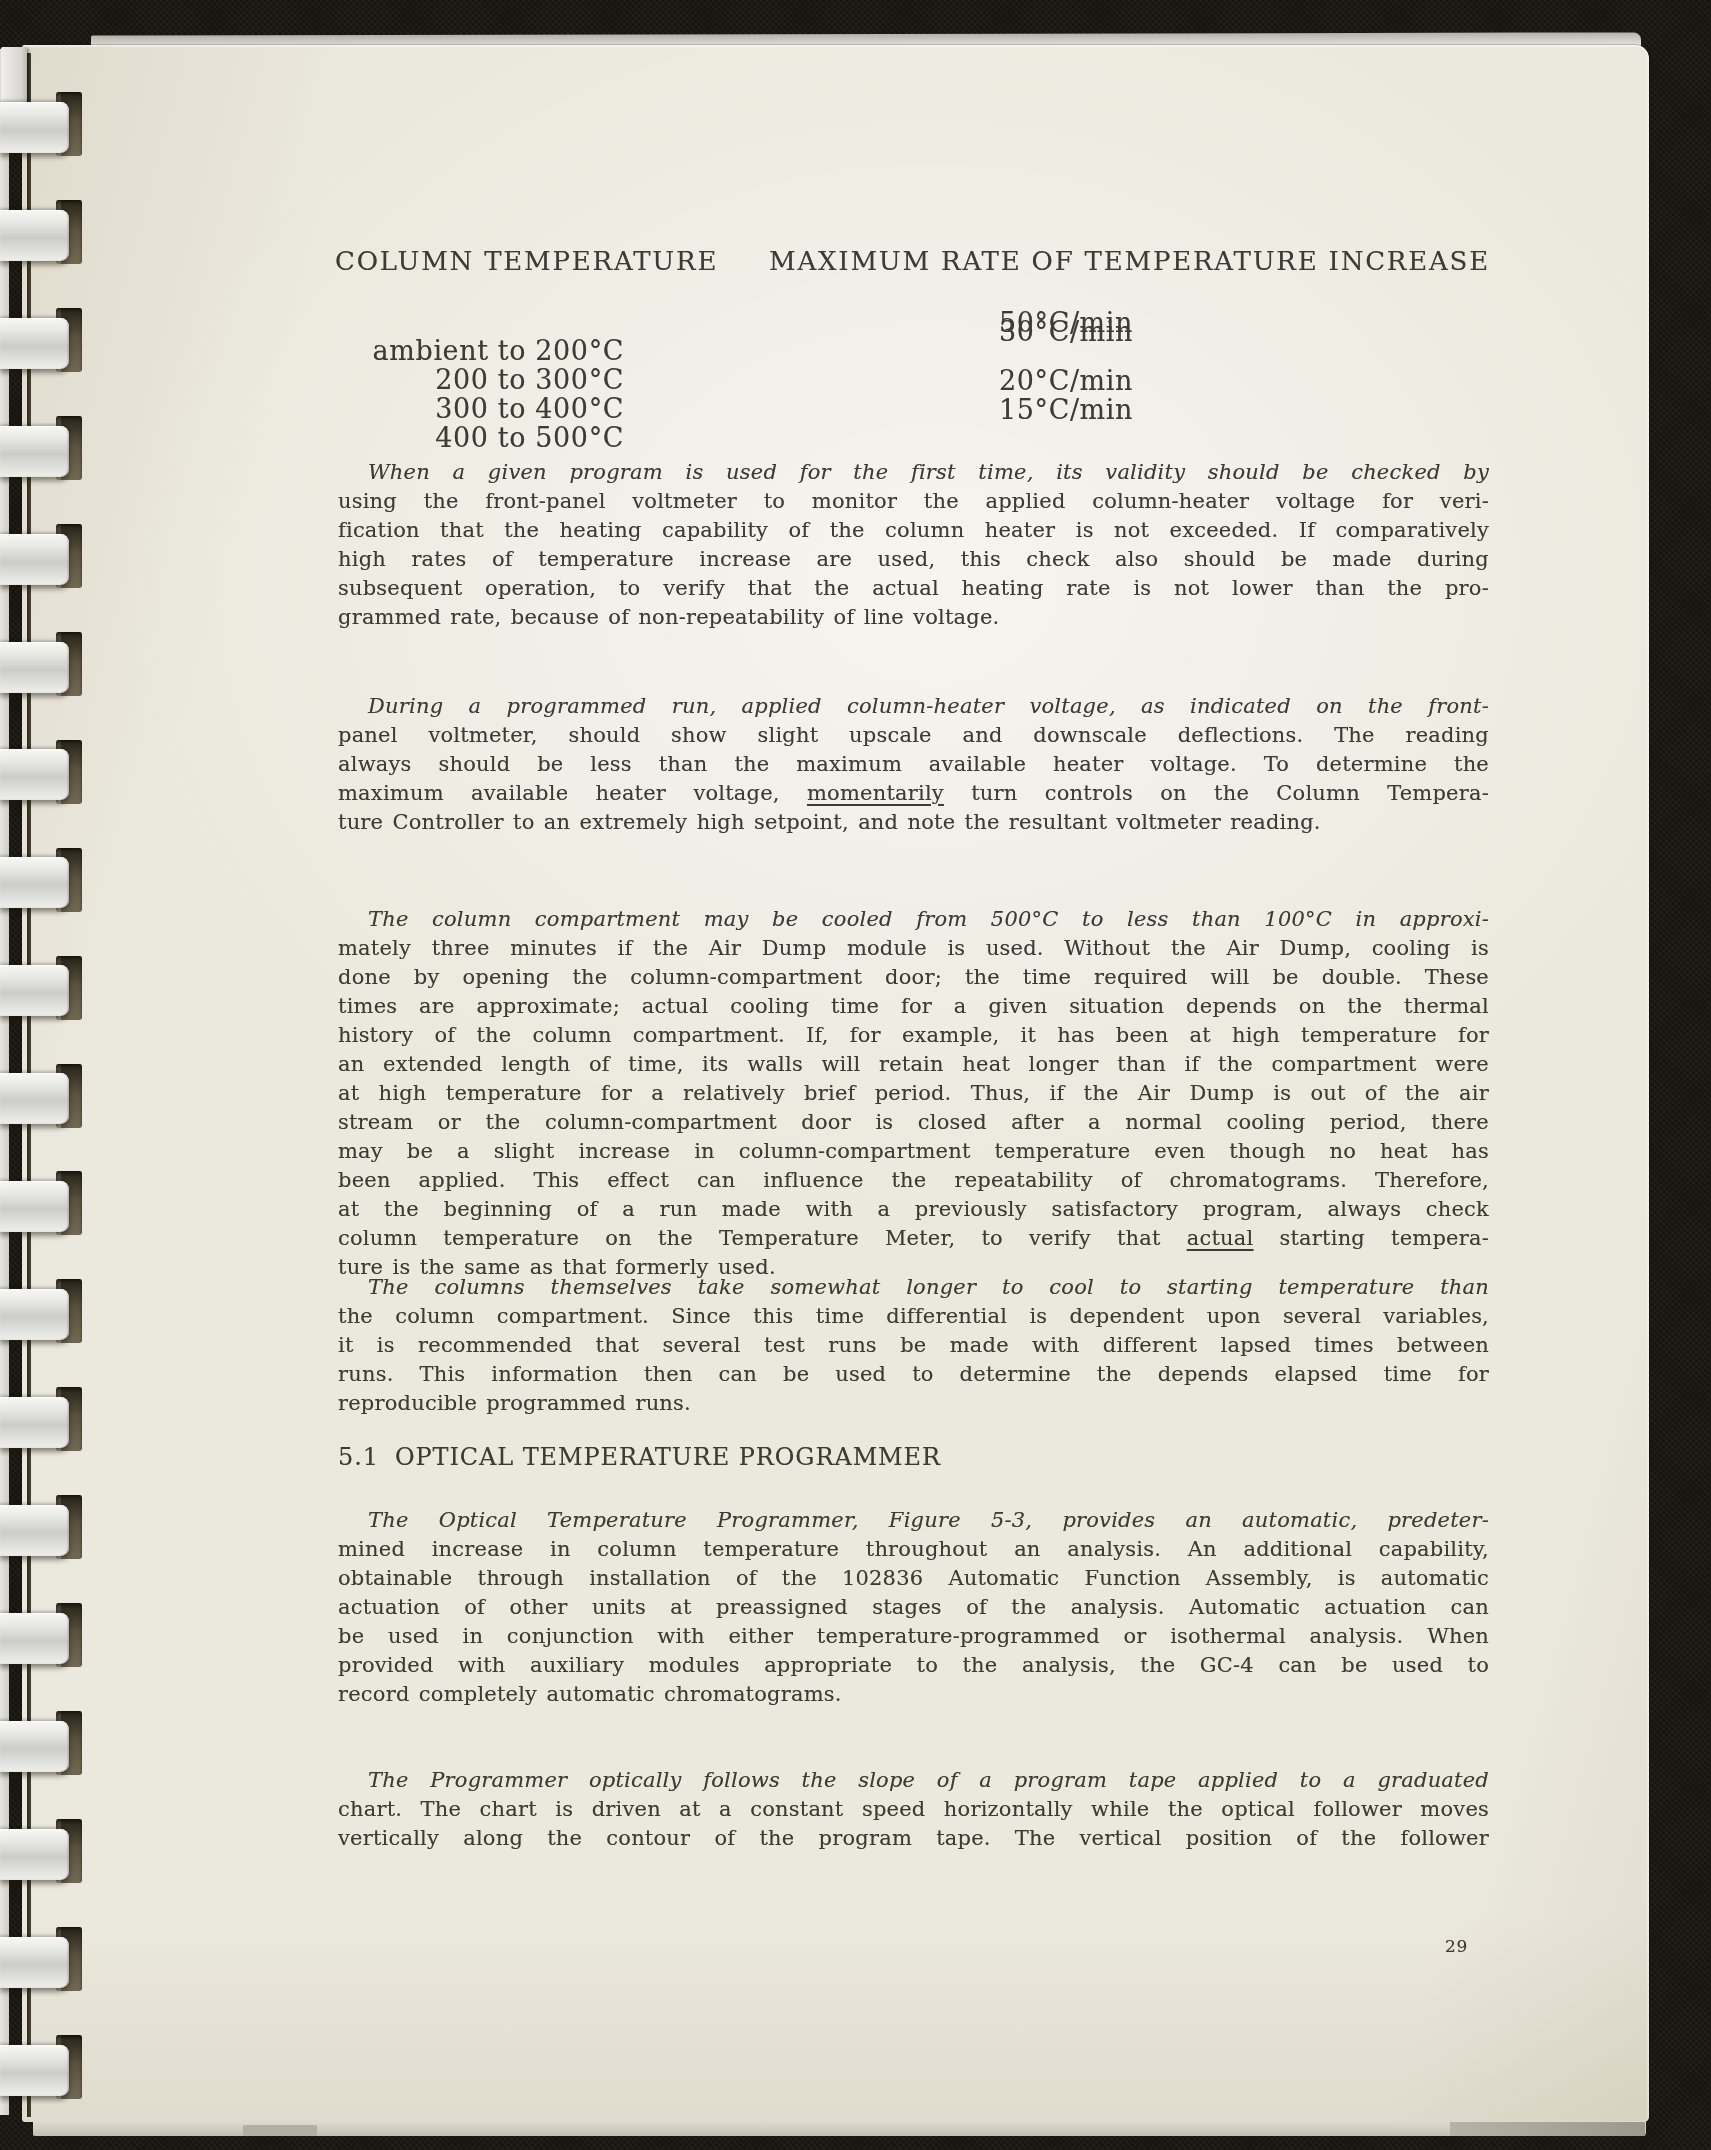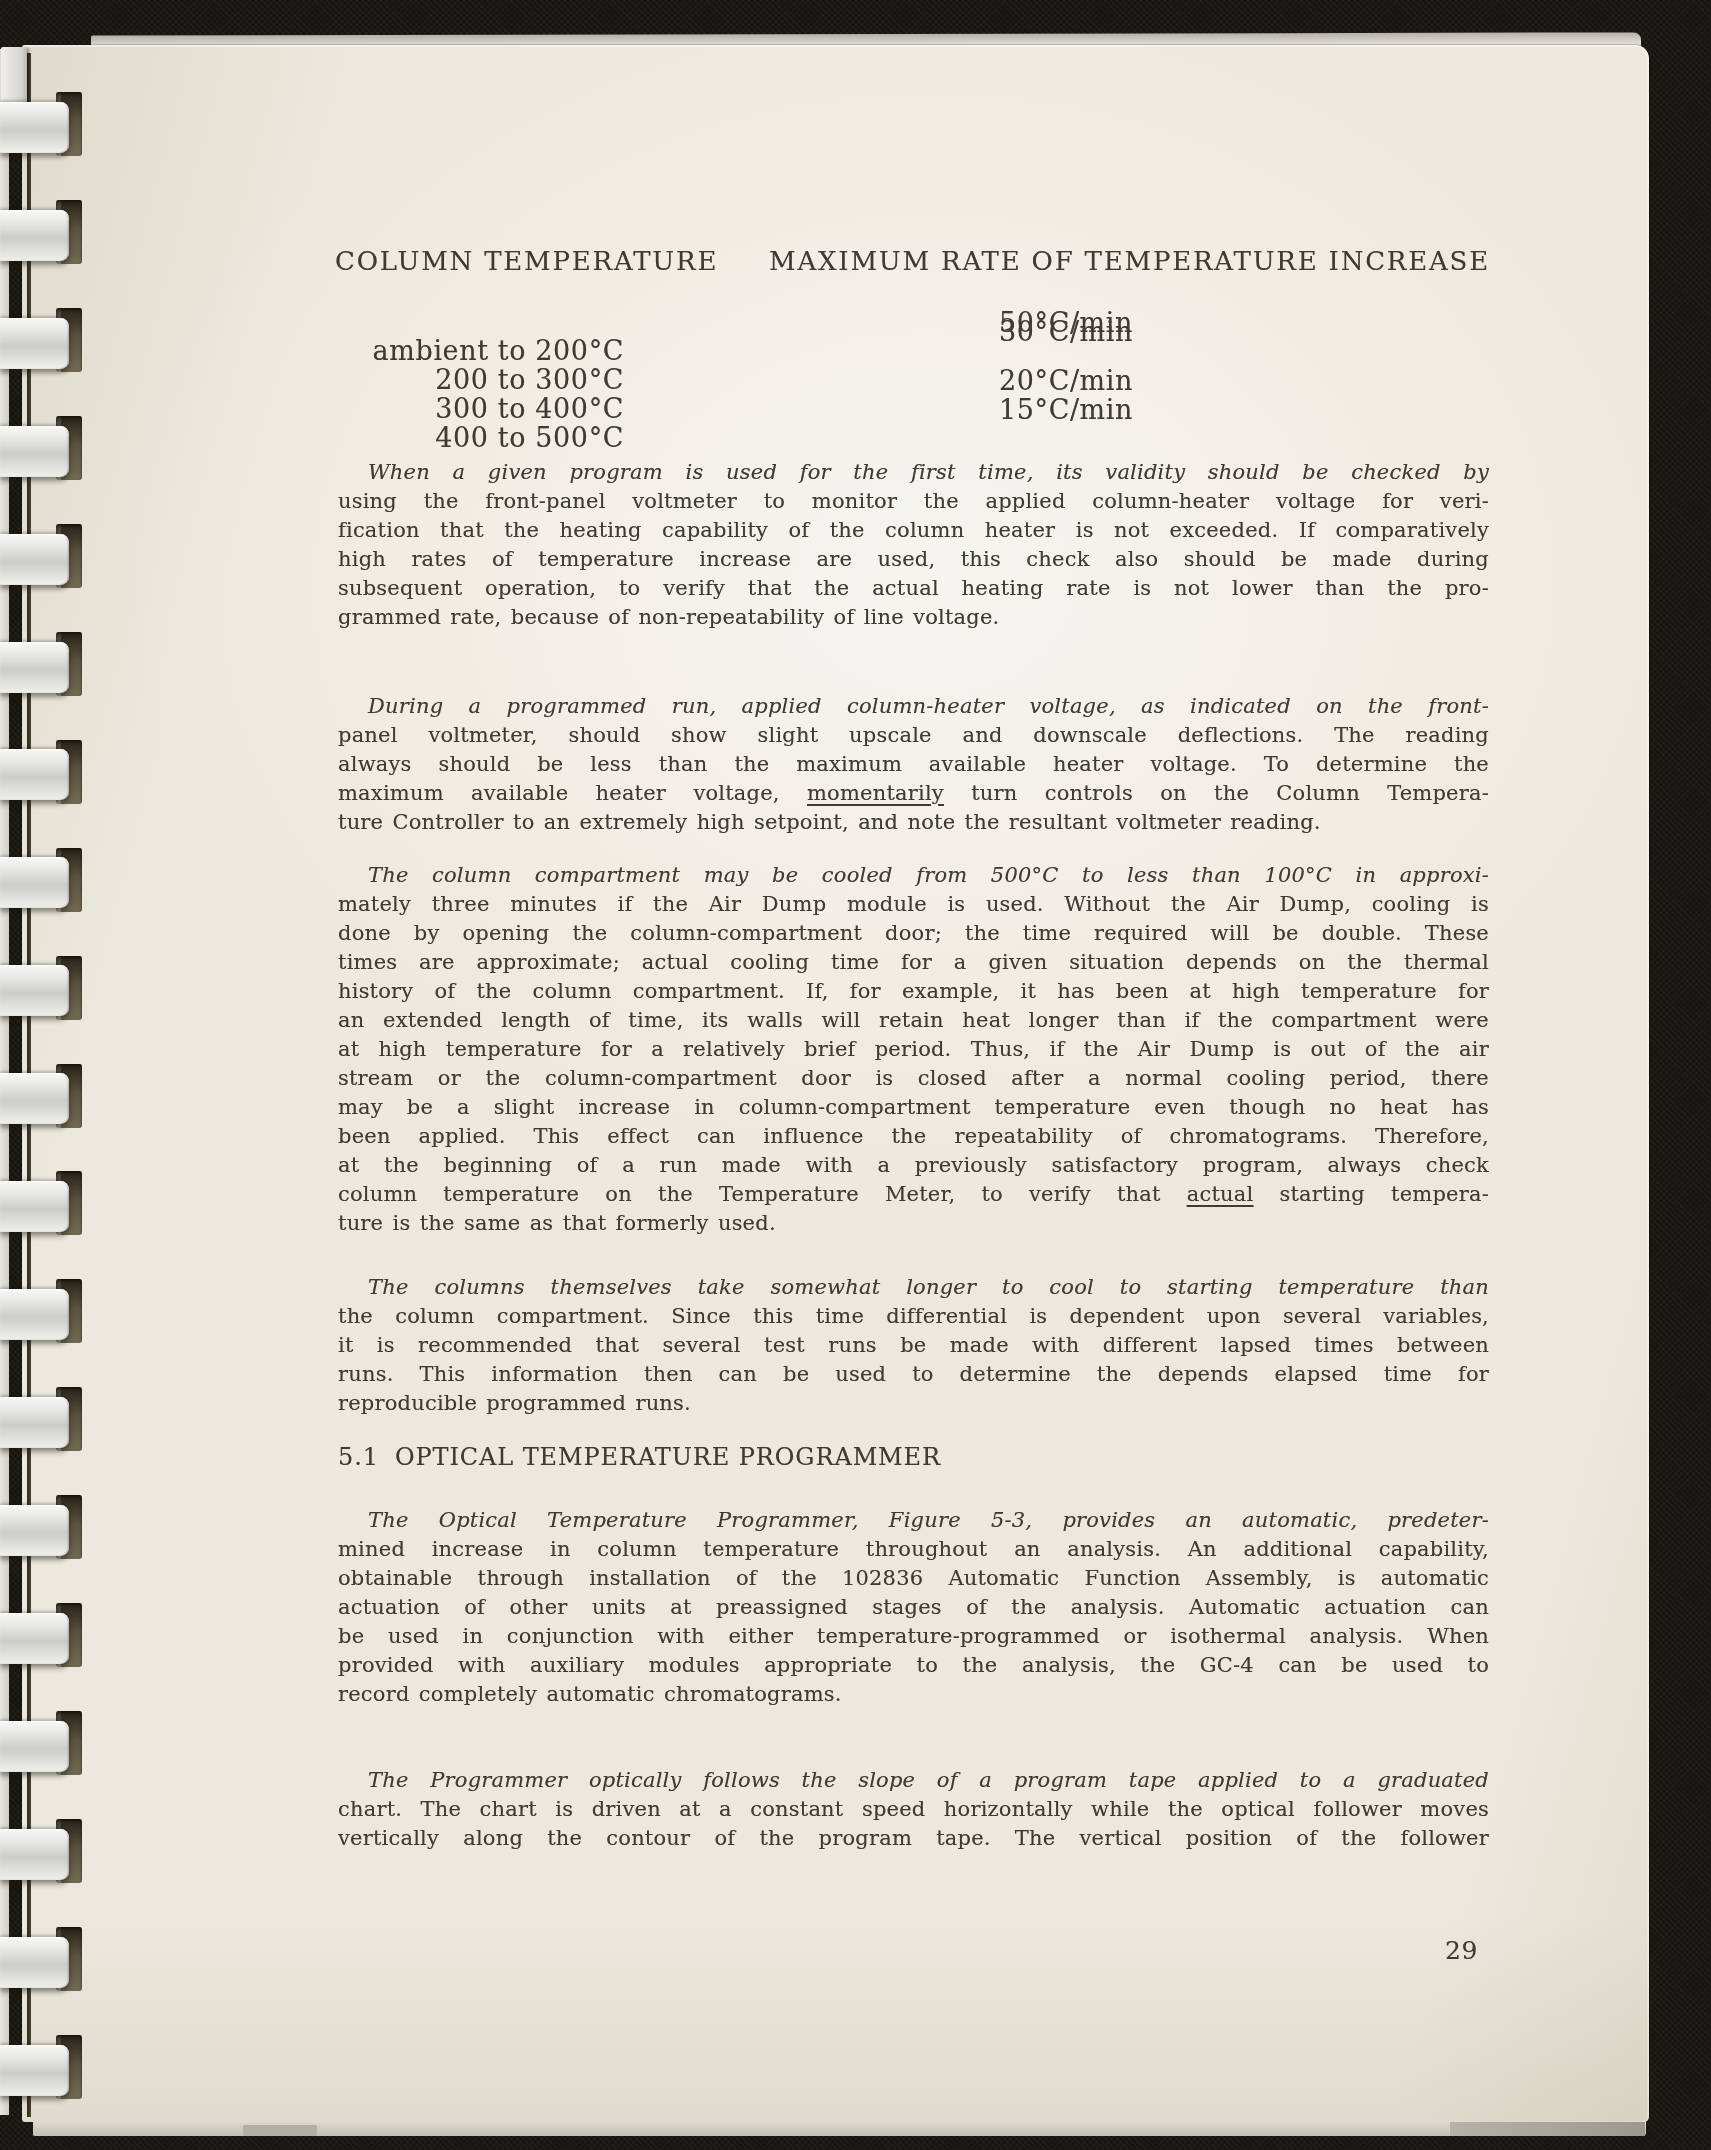--- a/index.html
+++ b/index.html
@@ -109,21 +109,21 @@
   .para .line{
     text-align:justify;text-align-last:justify;height:29px;overflow:hidden;
   }
   .para .line.first{text-indent:30px;font-style:italic;}
   .para .line.last{text-align-last:left;}
   .para u{text-decoration:underline;text-decoration-thickness:2.1px;text-underline-offset:4.2px;}
   .section-heading{
     left:338px;top:1443px;font-size:24px;letter-spacing:0.9px;white-space:nowrap;
   }
   .section-number{margin-right:16px;}
-  .page-number{left:1445px;top:1936px;font-size:25px;letter-spacing:0.6px;}
+  .page-number{left:1445px;top:1936px;font-size:17px;letter-spacing:0.6px;}
 </style>
 </head>
 <body>
 
 <div class="backdrop">
 
   <div class="pages-under-top"></div>
 
   <div class="page"></div>
 
@@ -200,21 +200,21 @@
       <div class="line">subsequent operation, to verify that the actual heating rate is not lower than the pro-</div>
       <div class="line last">grammed rate, because of non-repeatability of line voltage.</div>
     </div>
   <div class="txt para" style="top:692px">
       <div class="line first">During a programmed run, applied column-heater voltage, as indicated on the front-</div>
       <div class="line">panel voltmeter, should show slight upscale and downscale deflections. The reading</div>
       <div class="line">always should be less than the maximum available heater voltage. To determine the</div>
       <div class="line">maximum available heater voltage, <u>momentarily</u> turn controls on the Column Tempera-</div>
       <div class="line last">ture Controller to an extremely high setpoint, and note the resultant voltmeter reading.</div>
     </div>
-  <div class="txt para" style="top:861px">
+  <div class="txt para" style="top:905px">
       <div class="line first">The column compartment may be cooled from 500°C to less than 100°C in approxi-</div>
       <div class="line">mately three minutes if the Air Dump module is used. Without the Air Dump, cooling is</div>
       <div class="line">done by opening the column-compartment door; the time required will be double. These</div>
       <div class="line">times are approximate; actual cooling time for a given situation depends on the thermal</div>
       <div class="line">history of the column compartment. If, for example, it has been at high temperature for</div>
       <div class="line">an extended length of time, its walls will retain heat longer than if the compartment were</div>
       <div class="line">at high temperature for a relatively brief period. Thus, if the Air Dump is out of the air</div>
       <div class="line">stream or the column-compartment door is closed after a normal cooling period, there</div>
       <div class="line">may be a slight increase in column-compartment temperature even though no heat has</div>
       <div class="line">been applied. This effect can influence the repeatability of chromatograms. Therefore,</div>

